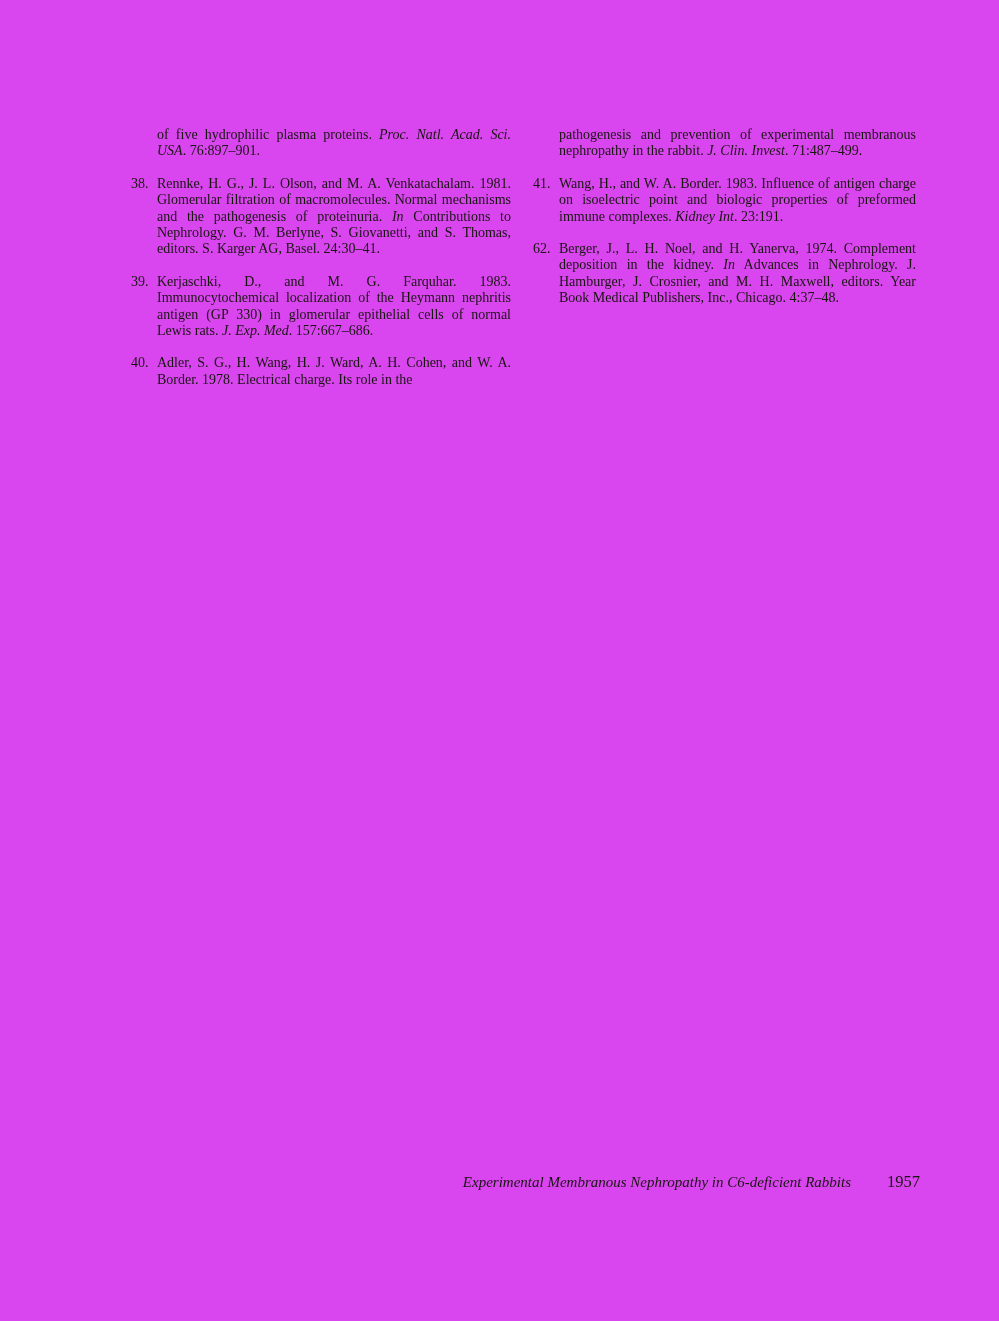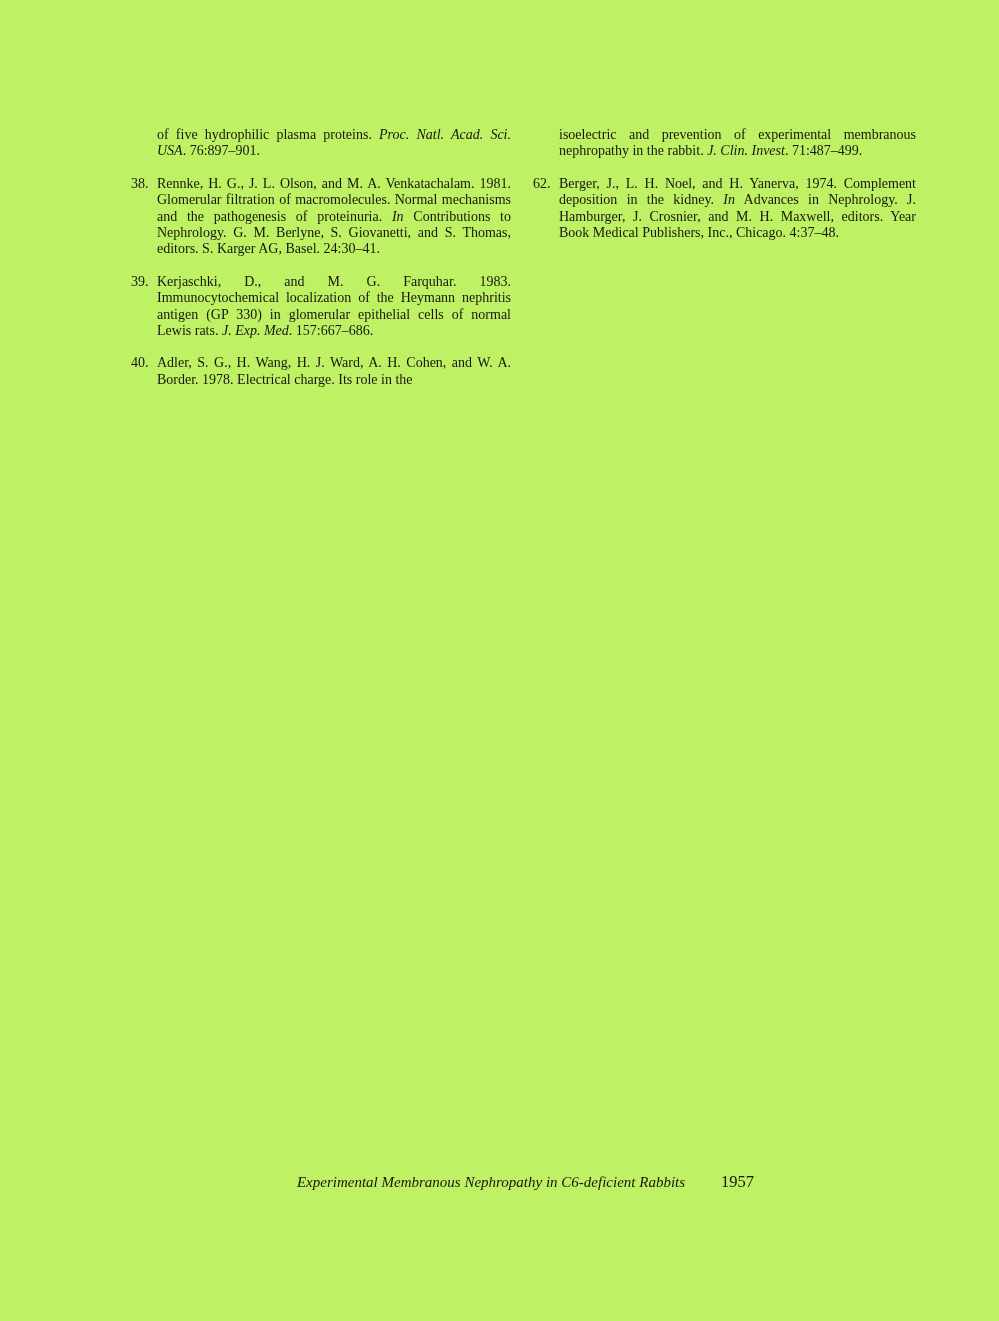--- a/index.html
+++ b/index.html
@@ -11,21 +11,21 @@
     width: 999px;
     height: 1321px;
     position: relative;
     font-family: "Liberation Serif", "DejaVu Serif", serif;
     color: #191511;
     overflow: hidden;
   }
   .page {
     position: absolute;
     inset: 0;
-    background: #bef264;
+    background: #d946ef;
   }
   .ref-col {
     position: absolute;
     top: 127px;
     font-size: 14px;
     line-height: 16.4px;
   }
   .col-left  { left: 131px; width: 380px; }
   .col-right { left: 533px; width: 383px; }
   .ref-entry {
@@ -41,21 +41,21 @@
     width: 26px;
     text-indent: 0;
     margin-top: 16px;
   }
   .it { font-style: italic; }
   .footer {
     position: absolute;
     left: 131px;
     top: 1172px;
     width: 789px;
-    text-align: center;
+    text-align: right;
     white-space: nowrap;
   }
   .running-title {
     font-style: italic;
     font-size: 15px;
   }
   .page-number {
     font-style: normal;
     font-size: 16.5px;
     margin-left: 36px;
@@ -67,21 +67,22 @@
 <div class="page">
 
   <div class="ref-col col-left">
       <div class="ref-entry continuation"><span>of five hydrophilic plasma proteins. </span><span class="it">Proc. Natl. Acad. Sci. USA</span><span>. 76:897–901.</span></div>
       <div class="ref-entry"><span class="ref-num">38.</span><span>Rennke, H. G., J. L. Olson, and M. A. Venkatachalam. 1981. Glomerular filtration of macromolecules. Normal mechanisms and the pathogenesis of proteinuria. </span><span class="it">In</span><span> Contributions to Nephrology. G. M. Berlyne, S. Giovanetti, and S. Thomas, editors. S. Karger AG, Basel. 24:30–41.</span></div>
       <div class="ref-entry"><span class="ref-num">39.</span><span>Kerjaschki, D., and M. G. Farquhar. 1983. Immunocytochemical localization of the Heymann nephritis antigen (GP 330) in glomerular epithelial cells of normal Lewis rats. </span><span class="it">J. Exp. Med</span><span>. 157:667–686.</span></div>
       <div class="ref-entry"><span class="ref-num">40.</span><span>Adler, S. G., H. Wang, H. J. Ward, A. H. Cohen, and W. A. Border. 1978. Electrical charge. Its role in the</span></div>
     </div>
 
   <div class="ref-col col-right">
-      <div class="ref-entry continuation"><span>isoelectric and prevention of experimental membranous nephropathy in the rabbit. </span><span class="it">J. Clin. Invest</span><span>. 71:487–499.</span></div>
+      <div class="ref-entry continuation"><span>pathogenesis and prevention of experimental membranous nephropathy in the rabbit. </span><span class="it">J. Clin. Invest</span><span>. 71:487–499.</span></div>
+      <div class="ref-entry"><span class="ref-num">41.</span><span>Wang, H., and W. A. Border. 1983. Influence of antigen charge on isoelectric point and biologic properties of preformed immune complexes. </span><span class="it">Kidney Int</span><span>. 23:191.</span></div>
       <div class="ref-entry"><span class="ref-num">62.</span><span>Berger, J., L. H. Noel, and H. Yanerva, 1974. Complement deposition in the kidney. </span><span class="it">In</span><span> Advances in Nephrology. J. Hamburger, J. Crosnier, and M. H. Maxwell, editors. Year Book Medical Publishers, Inc., Chicago. 4:37–48.</span></div>
     </div>
 
   <div class="footer">
     <span class="running-title">Experimental Membranous Nephropathy in C6-deficient Rabbits</span><span class="page-number">1957</span>
   </div>
 
 </div>
 
 </body></html>

